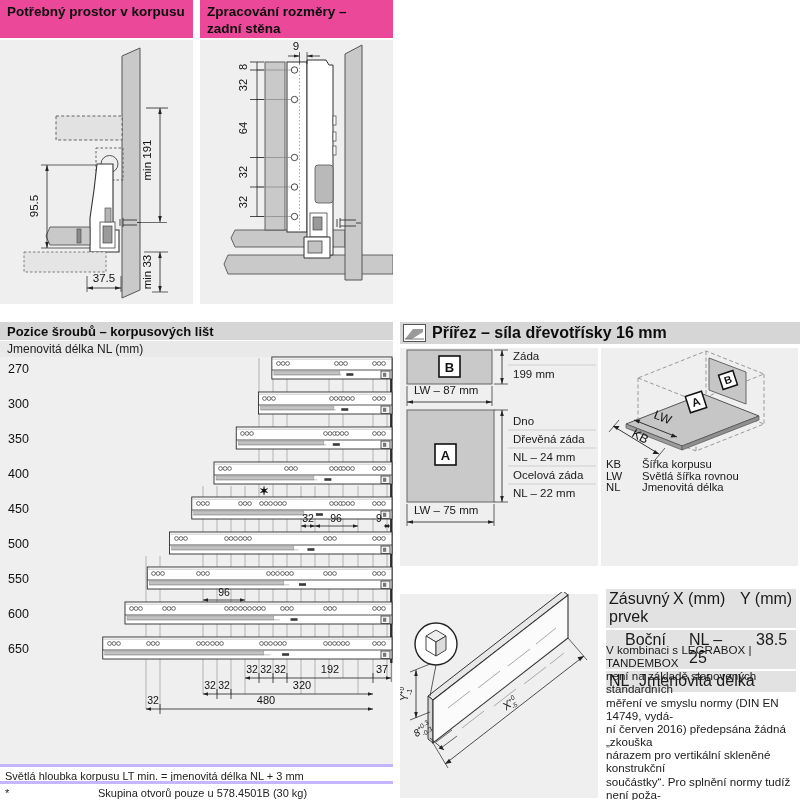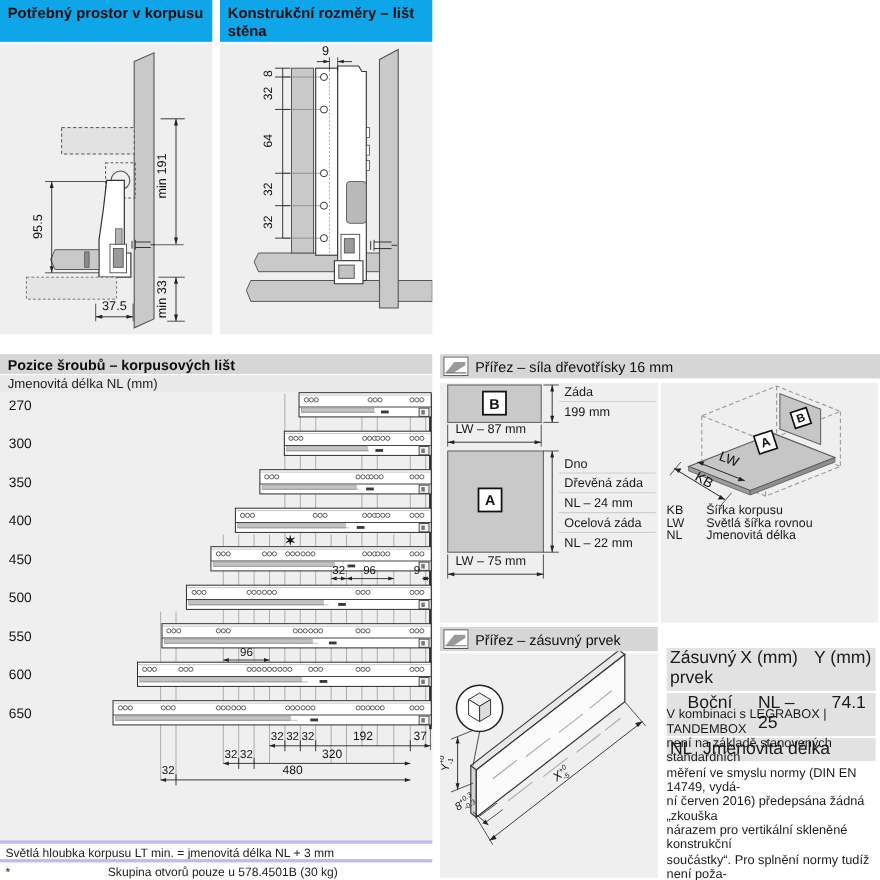--- a/index.html
+++ b/index.html
@@ -2,26 +2,26 @@
 <html><head>
 <meta charset="utf-8">
 <style>
   * { margin:0; padding:0; box-sizing:border-box; }
   html,body { background:#fff; }
   #page {
     position:relative; width:800px; height:800px; background:#ffffff;
     font-family:"Liberation Sans", sans-serif; color:#111; overflow:hidden;
   }
   .abs { position:absolute; }
-  .band { background:#0ea5e9; font-weight:bold; font-size:13.5px; line-height:17px; padding:3px 8px 0 7px; color:#0d0d0d; }
+  .band { background:#ec4899; font-weight:bold; font-size:13.5px; line-height:17px; padding:3px 8px 0 7px; color:#0d0d0d; }
   .band-sm { background:#d6d6d6; font-weight:bold; font-size:13px; padding:2px 0 0 7px; color:#0d0d0d; }
   .subband { background:#e9e9e9; font-size:12px; padding:1px 0 0 7px; color:#222; }
   .area { background:#efefef; }
   .hdr-icon-band { background:#d6d6d6; display:flex; align-items:center; gap:6px; padding-left:3px; }
-  .hdr-icon-band .t { font-weight:normal; font-size:13px; color:#0d0d0d; }
+  .hdr-icon-band .t { font-weight:bold; font-size:16px; color:#0d0d0d; }
   .legend-row { display:grid; grid-template-columns:36px 1fr; font-size:11.3px; line-height:11.6px; color:#1a1a1a; }
   .etable { width:190px; font-size:16px; color:#1a1a1a; }
   .etable .hrow { display:grid; grid-template-columns:64px 67px 58px; background:#e2e2e2; }
   .etable .hrow div { padding:1px 0 2px 3px; }
   .etable .drow { display:grid; grid-template-columns:64px 67px 58px; background:#e2e2e2; margin-top:2px; }
   .etable .drow div { padding:1px 0 2px 19px; }
   .etable .nrow { display:grid; grid-template-columns:30px 1fr; background:#e2e2e2; margin-top:2px; }
   .etable .nrow div { padding:1px 0 2px 3px; }
   .para { font-size:11.6px; line-height:13.15px; white-space:pre-line; color:#1a1a1a; width:196px; }
   .fnote { font-size:11px; color:#222; border-top:3px solid #c4b5fd; padding-top:3px; }
@@ -94,21 +94,21 @@
       <line x1="160" y1="212" x2="160" y2="252" stroke="#222" stroke-width="0.8"></line>
       <polygon points="160,212 158.2,218 161.8,218" fill="#222"></polygon>
       <polygon points="160,252 158.2,246 161.8,246" fill="#222"></polygon>
       <line x1="144" y1="212" x2="168" y2="212" stroke="#222" stroke-width="0.7"></line>
       <line x1="152" y1="252" x2="168" y2="252" stroke="#222" stroke-width="0.7"></line>
       <text x="151" y="232" font-size="11.5" text-anchor="middle" fill="#111" transform="rotate(-90 151 232)">min 33</text>
     </g>
   </svg>
 
   <div class="abs band" style="left:200px;top:0;width:193px;height:38px;padding-right:14px;">
-    <span>Konstrukční rozměry – lišt stěna</span>
+    <span>Zpracování rozměry – zadní stěna</span>
   </div>
   <div class="abs area" style="left:200px;top:40px;width:193px;height:264px;"></div>
   <svg class="abs" style="left:200px;top:40px;" width="193" height="264">
 
     <path d="M35,190 L145,190 L145,207 L35,207 L31,198 Z" fill="#c9c9c9" stroke="#555" stroke-width="0.9"></path>
     <path d="M28,215 L193,215 L193,234 L28,234 L24,224 Z" fill="#c9c9c9" stroke="#555" stroke-width="0.9"></path>
 
     <rect x="65" y="22" width="20" height="168" fill="#c9c9c9" stroke="#555" stroke-width="0.9"></rect>
 
     <rect x="87" y="22" width="20" height="170" fill="#fff" stroke="#333" stroke-width="1"></rect>
@@ -612,28 +612,20 @@
     <div class="legend-row">
       <span>LW</span>
       <span>Světlá šířka rovnou</span>
     </div>
     <div class="legend-row">
       <span>NL</span>
       <span>Jmenovitá délka</span>
     </div>
   </div>
 
-  <div class="abs hdr-icon-band" style="left:400px;top:570px;width:198px;height:22px;">
-    <svg width="23" height="18">
-      <rect x="0.5" y="0.5" width="22" height="17" fill="#fff" stroke="#555" stroke-width="1"></rect>
-      <polygon points="2,15 10,5 20,5 20,8 9,15" fill="#9a9a9a"></polygon>
-      <line x1="2" y1="15" x2="21" y2="15" stroke="#777" stroke-width="1"></line>
-    </svg>
-    <span class="t">Přířez – zásuvný prvek</span>
-  </div>
   <div class="abs area" style="left:400px;top:594px;width:198px;height:204px;"></div>
 
   <svg class="abs" style="left:400px;top:592px;" width="198" height="208">
 
     <path d="M28,104 L163,-1 L168,3 L33,108 Z" fill="#e8e8e8" stroke="#333" stroke-width="1"></path>
     <path d="M28,104 L33,108 L33,151 L28,147 Z" fill="#d5d5d5" stroke="#333" stroke-width="1"></path>
     <path d="M33,108 L168,3 L168,46 L33,151 Z" fill="#fbfbfb" stroke="#333" stroke-width="1.1"></path>
     <g stroke="#a9a9a9" stroke-width="1">
       <line x1="48" y1="116" x2="70" y2="99"></line>
         <line x1="78" y1="96" x2="100" y2="79"></line>
@@ -688,21 +680,21 @@
 
   <div class="abs etable" style="left:606px;top:589px;">
     <div class="hrow">
       <div>Zásuvný prvek</div>
       <div>X (mm)</div>
       <div>Y (mm)</div>
     </div>
     <div class="drow">
       <div>Boční</div>
       <div>NL – 25</div>
-      <div>74.1</div>
+      <div>38.5</div>
     </div>
     <div class="nrow">
       <div>NL</div>
       <div>Jmenovitá délka</div>
     </div>
   </div>
 
   <div class="abs para" style="left:606px;top:643px;">V kombinaci s LEGRABOX | TANDEMBOX
 není na základě stanovených standardních
 měření ve smyslu normy (DIN EN 14749, vydá-

